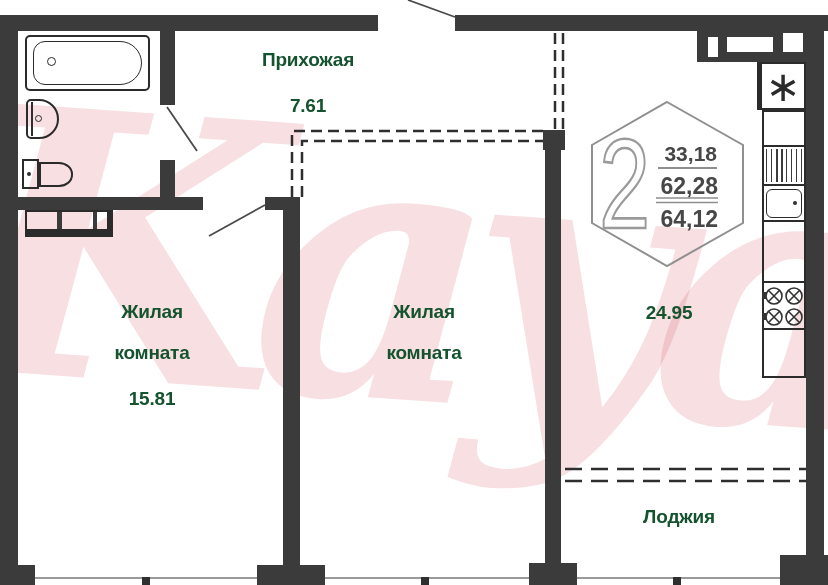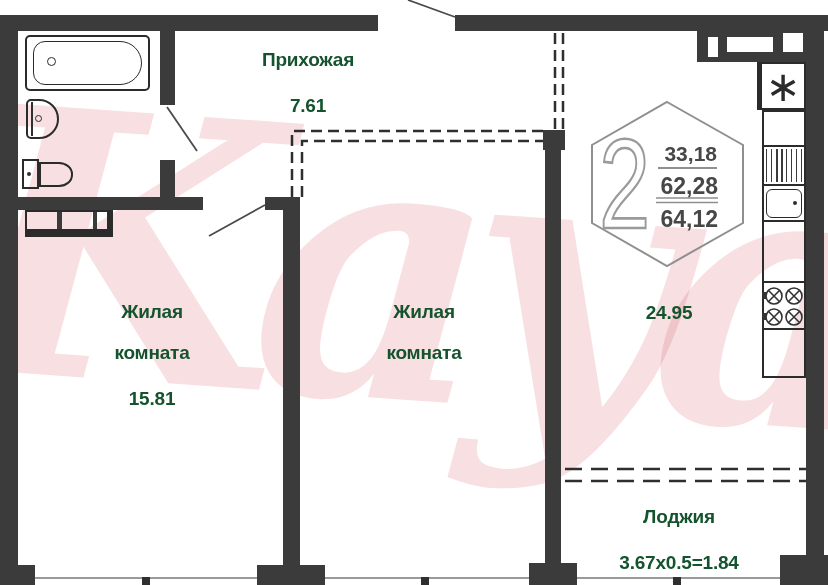--- a/index.html
+++ b/index.html
@@ -148,16 +148,15 @@
     <div class="area">15.81</div>
   </div>
   <div class="lbl wrap2" style="left:424px;top:291px">
     <div>Жилая комната</div>
   </div>
   <div class="lbl" style="left:669px;top:287px">
     <div class="area">24.95</div>
   </div>
   <div class="lbl" style="left:679px;top:496px">
     <div>Лоджия</div>
-    <div class="area">3.67x0.5=1.84</div>
   </div>
 
 </div>
 
 </body></html>

